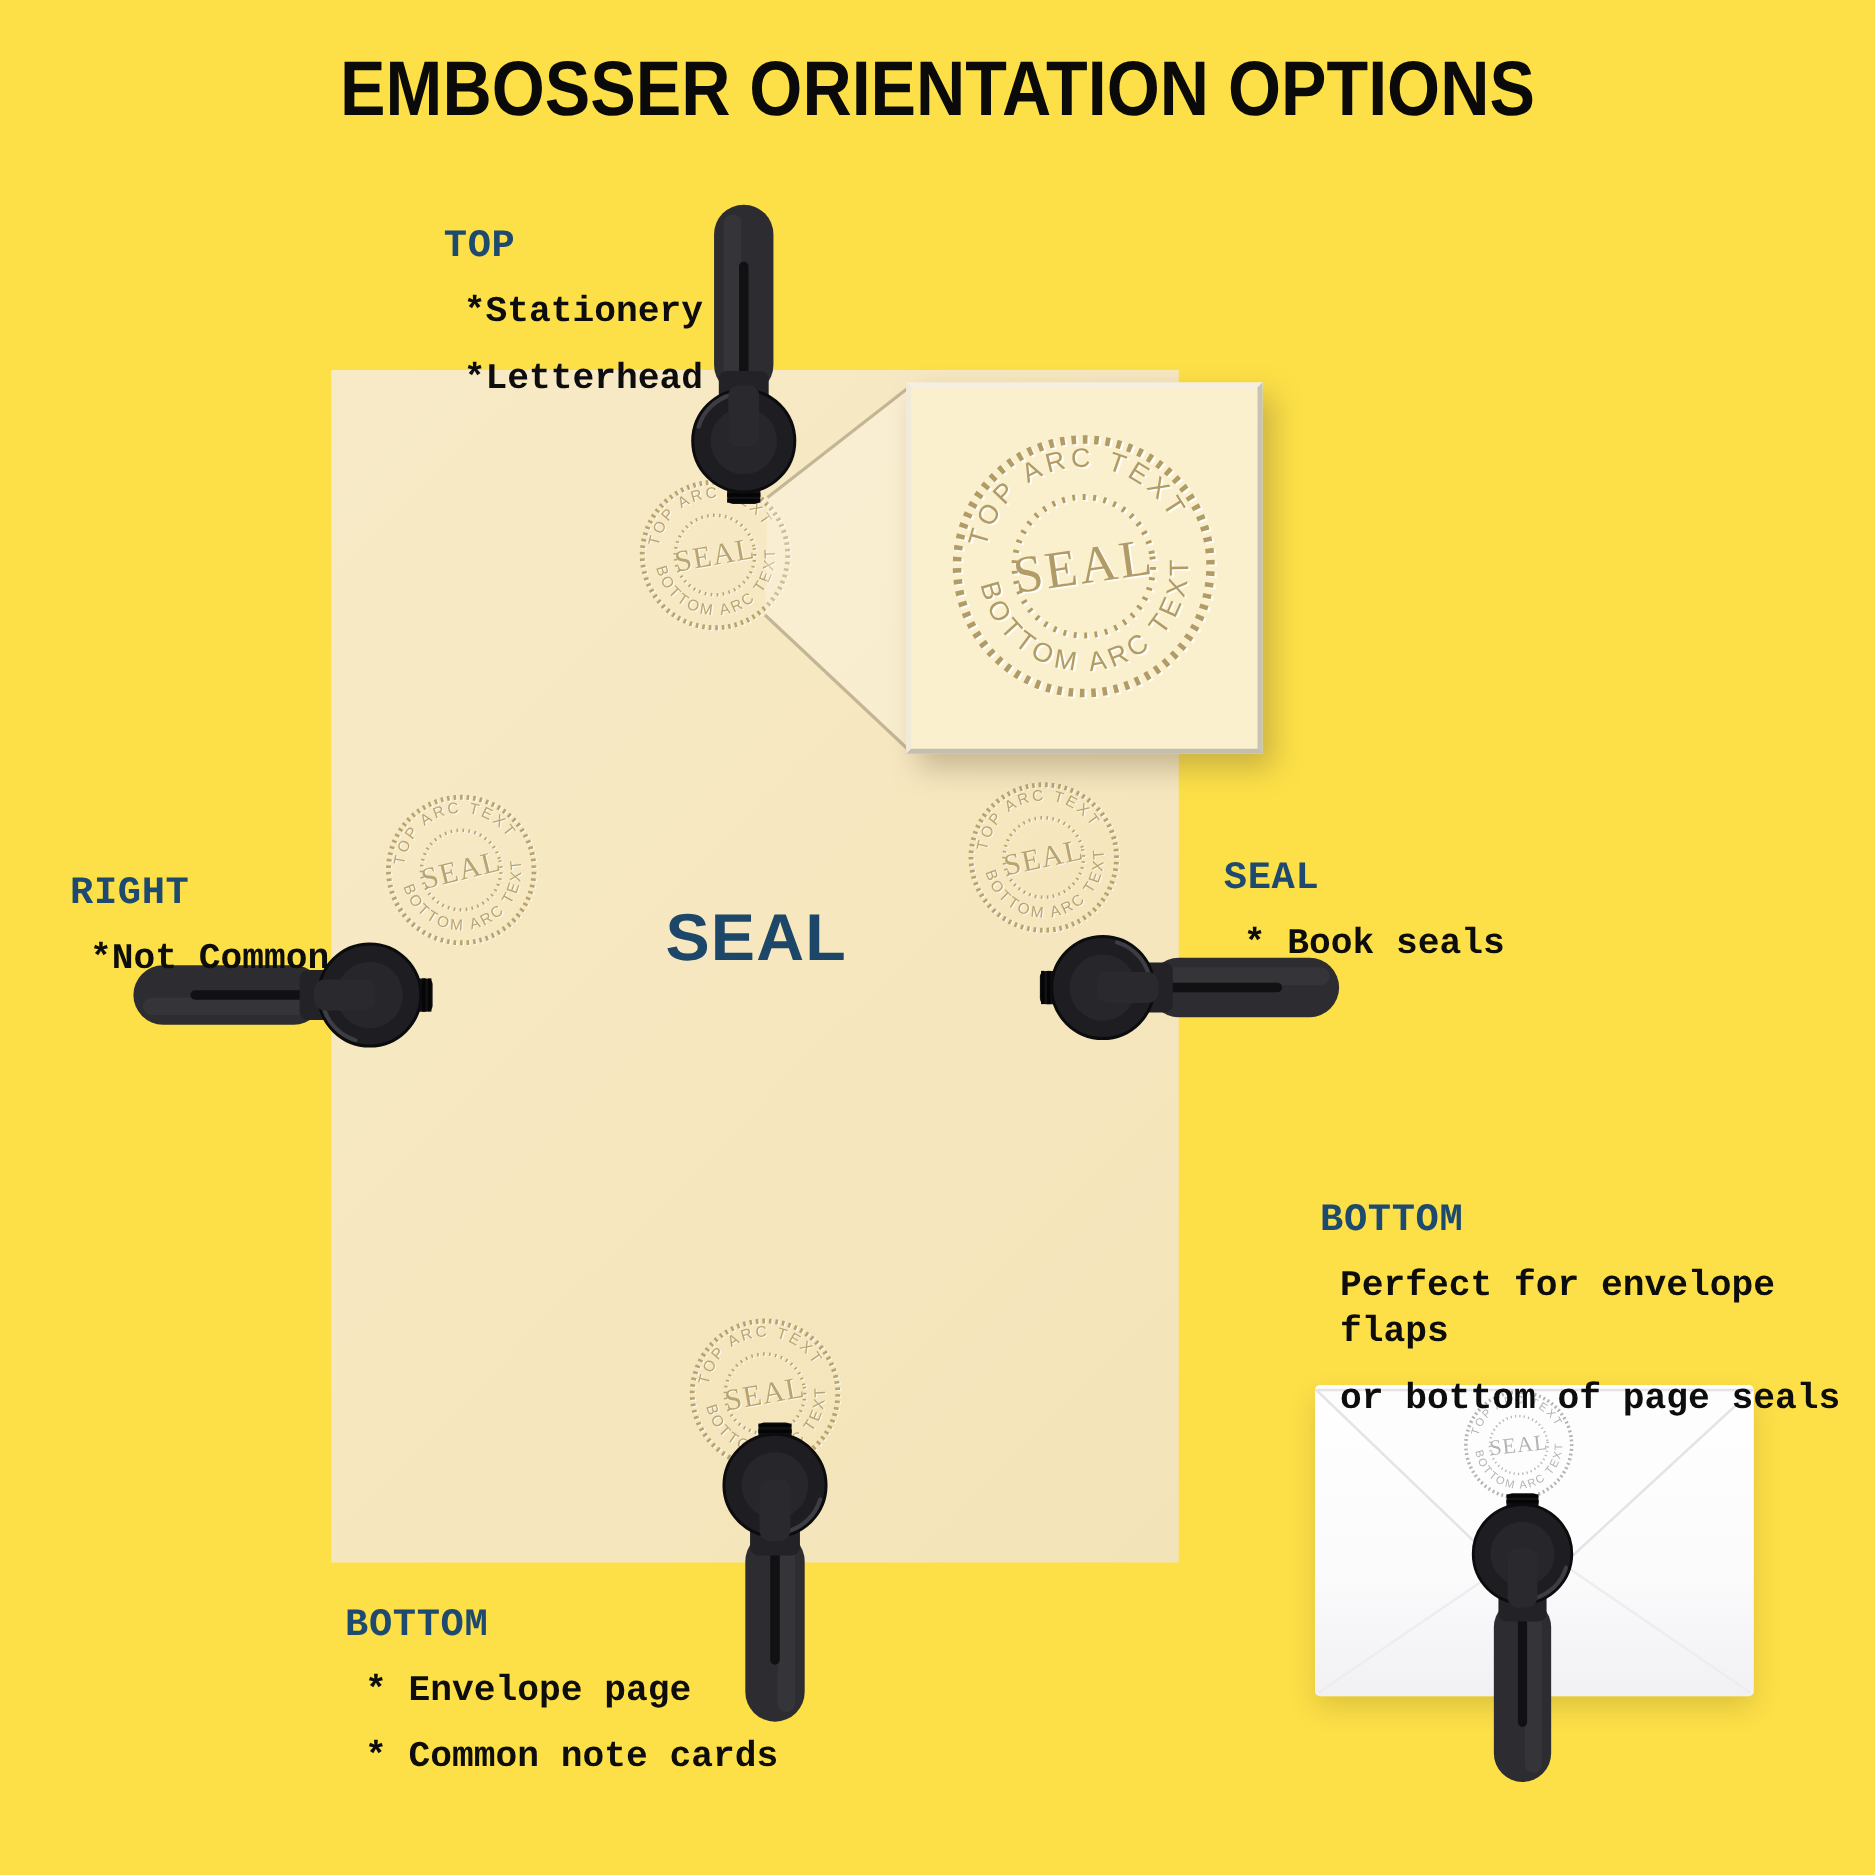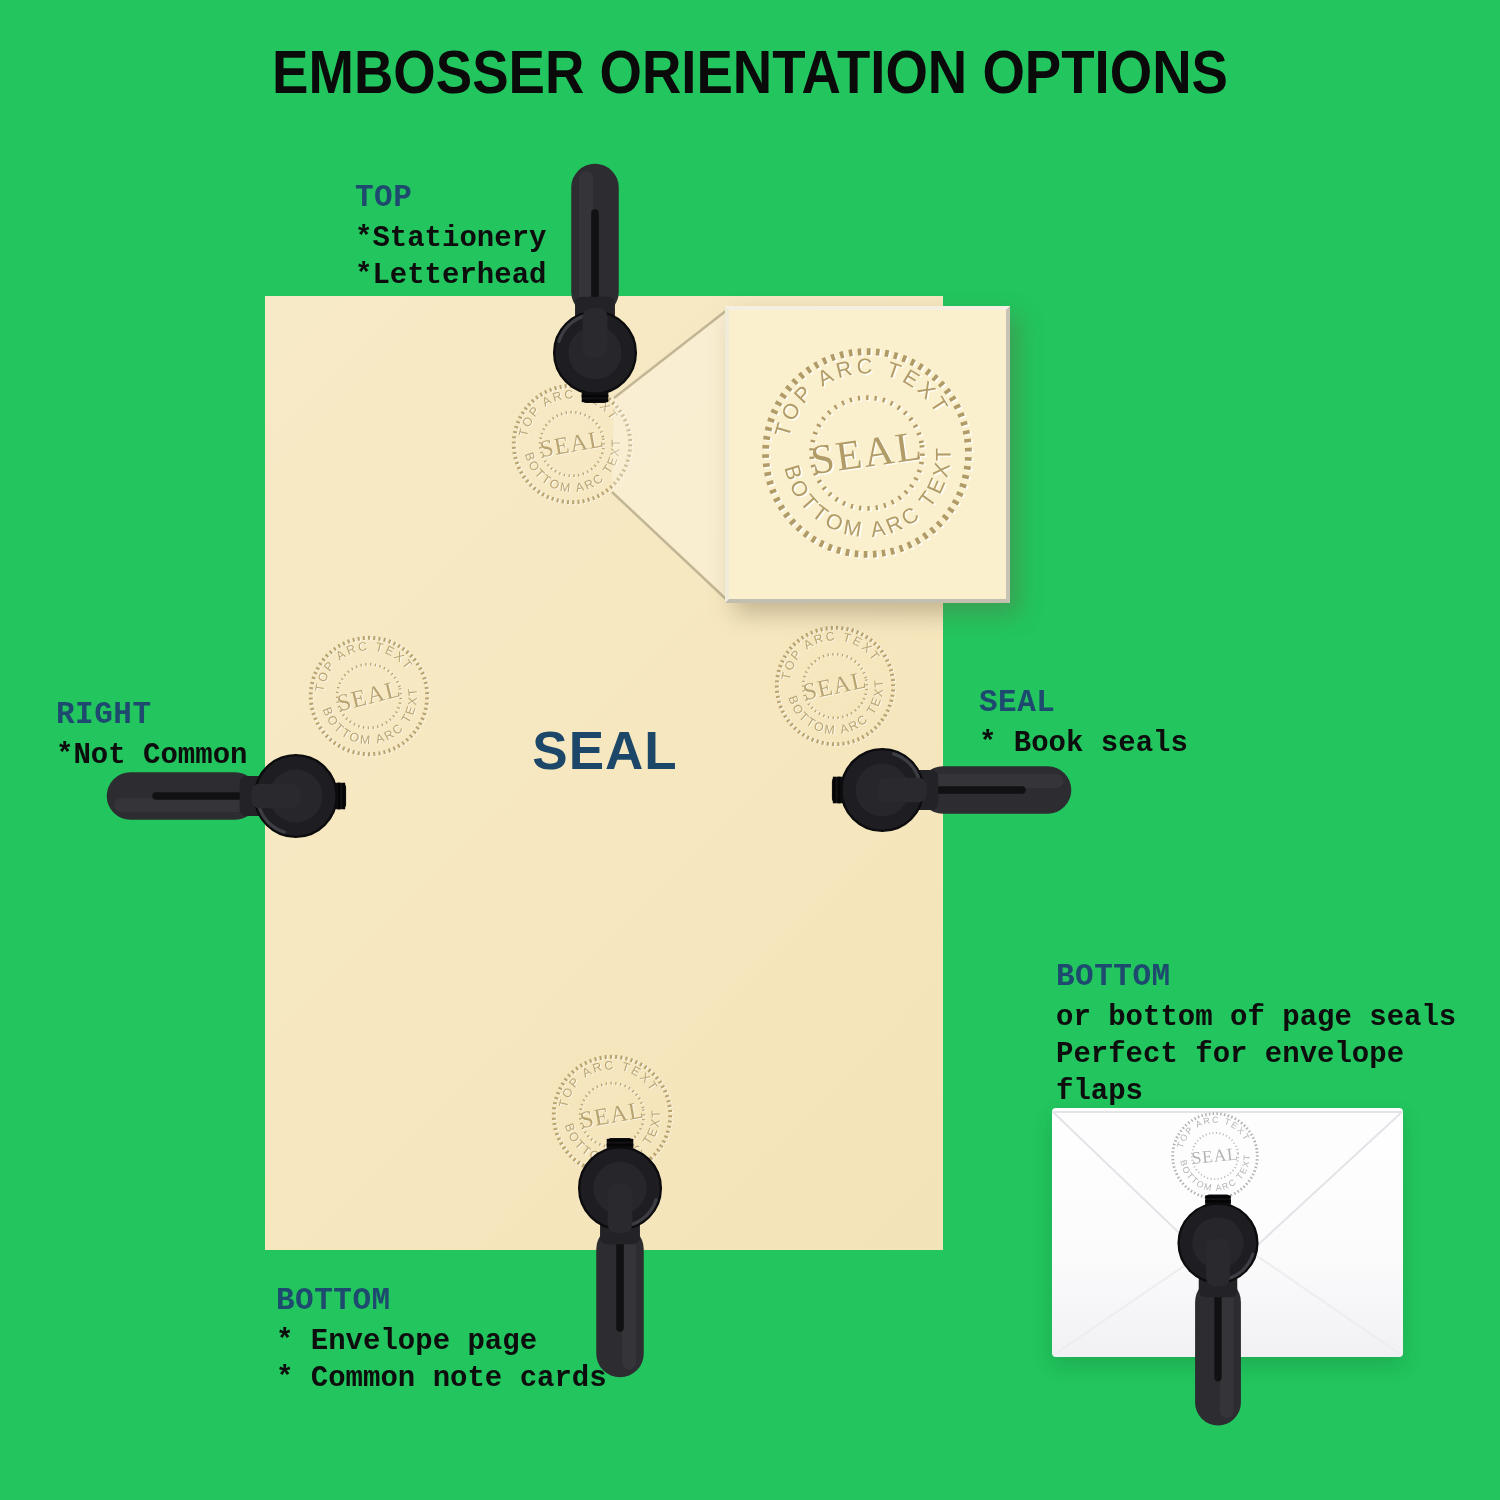--- a/index.html
+++ b/index.html
@@ -1,18 +1,18 @@
 <!DOCTYPE html>
 <html><head>
 <meta charset="utf-8">
 <style>
   html,body { margin:0; padding:0; background:#ffffff; }
   .canvas {
     position:relative; width:1500px; height:1500px; overflow:hidden;
-    background:#22c55e; font-family:"Liberation Sans", sans-serif;
+    background:#fde047; font-family:"Liberation Sans", sans-serif;
   }
   .page-title {
     position:absolute; left:0; right:0; top:36px; text-align:center;
     font-size:62px; font-weight:bold; color:#0a0a0a; white-space:nowrap;
     transform:scaleX(0.88); letter-spacing:0;
   }
   .paper {
     position:absolute; left:265px; top:296px; width:678px; height:954px;
     background:linear-gradient(135deg, #f7eac6 0%, #f6e7bf 55%, #f3e3b8 100%);
     z-index:1;
@@ -22,21 +22,21 @@
   .inset {
     position:absolute; left:725px; top:306px; width:285px; height:297px;
     box-sizing:border-box; background:#fbf0cd;
     border:4px solid; border-color:#f4efe0 #c7c3b5 #c2beb0 #f0ead9;
     box-shadow:9px 11px 22px rgba(105,92,60,0.35);
     z-index:4;
   }
   .embosser { position:absolute; z-index:5; }
   .olabel { position:absolute; z-index:6;font-family:Liberation Mono, monospace; }
   .olabel .h { font-size:31px; font-weight:bold; color:#1d4a6e; letter-spacing:0.5px; margin:0 0 5px 0; }
-  .olabel .l { font-size:29px; font-weight:bold; color:#0d0d0d; line-height:37px; margin:0; }
+  .olabel .l { font-size:29px; font-weight:bold; color:#0d0d0d; line-height:37px; margin:16px; }
   .center-caption {
     position:absolute; left:300px; top:717px; width:610px; text-align:center;
     font-size:53px; line-height:67px; font-weight:bold; color:#1d4768;
     letter-spacing:1px; z-index:2;
   }
   .envelope {
     position:absolute; left:1052px; top:1108px; width:351px; height:249px;
     background:linear-gradient(180deg, #ffffff 0%, #fbfbfc 60%, #f1f1f4 100%);
     border-radius:4px; box-shadow:0 9px 22px rgba(0,0,0,0.13);
     z-index:4;
@@ -168,22 +168,22 @@
   </div>
 
   <div class="olabel" style="left:276px; top:1283px;">
     <p class="h">BOTTOM</p>
     <p class="l">* Envelope page</p>
     <p class="l">* Common note cards</p>
   </div>
 
   <div class="olabel" style="left:1056px; top:959px;">
     <p class="h">BOTTOM</p>
+    <p class="l">Perfect for envelope flaps</p>
     <p class="l">or bottom of page seals</p>
-    <p class="l">Perfect for envelope flaps</p>
   </div>
 
   <div class="center-caption">
     <div>SEAL</div>
   </div>
 
   <div class="envelope">
     <svg class="flap-art" width="351" height="249" viewBox="0 0 351 249">
       <line x1="3" y1="246" x2="176" y2="128" stroke="#ededf0" stroke-width="2"></line>
       <line x1="348" y1="246" x2="176" y2="128" stroke="#ededf0" stroke-width="2"></line>

